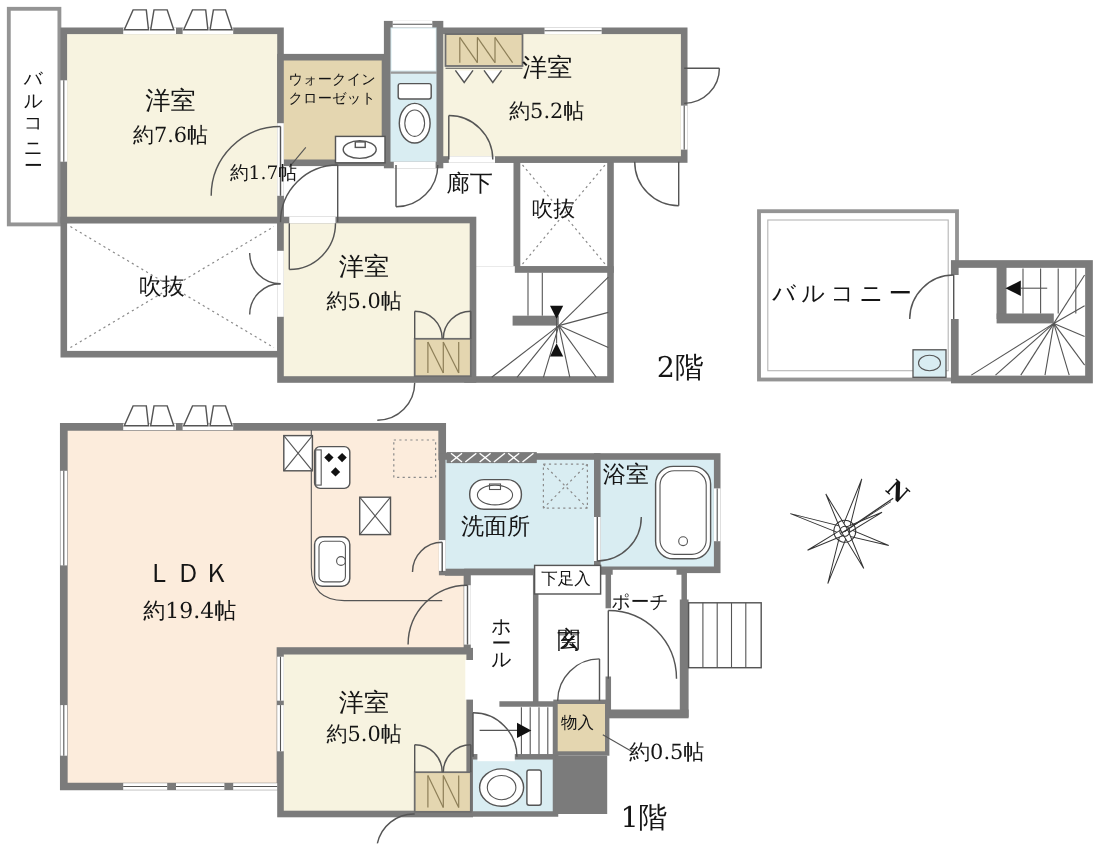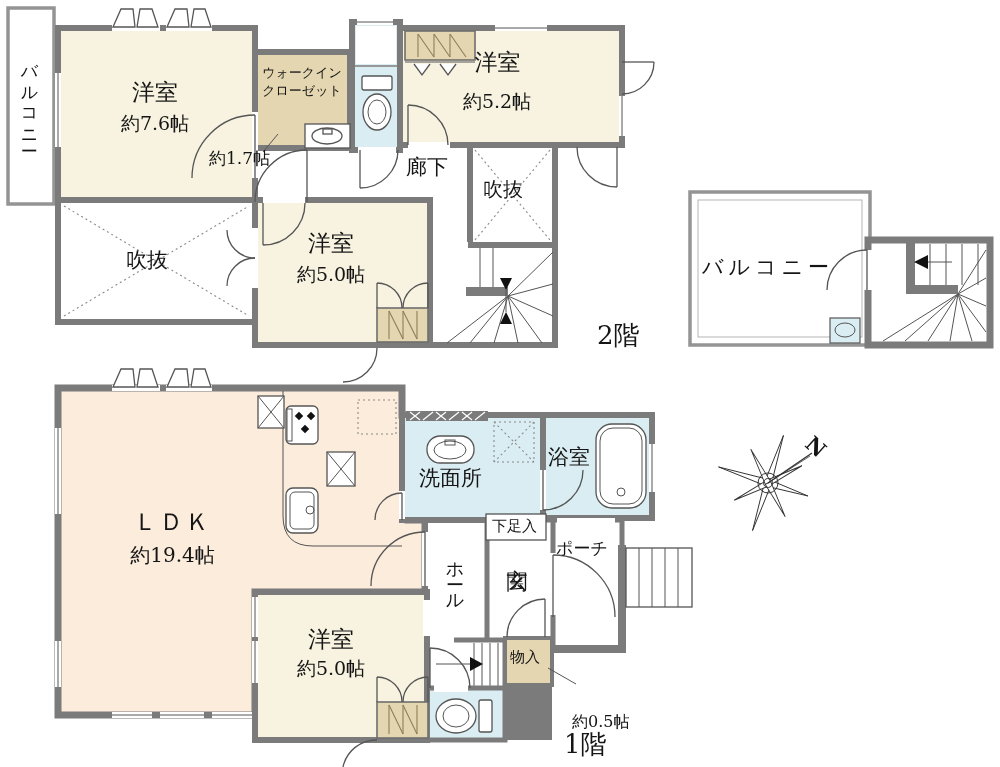--- a/index.html
+++ b/index.html
@@ -395,25 +395,25 @@
 <div class="lbl" style="left:483px;top:179px;font-size:20px;">吹抜</div>
 <div class="lbl" style="left:126px;top:249px;font-size:21px;">吹抜</div>
 <div class="lbl ctr" style="left:275px;top:231px;width:112px;font-size:23px;">洋室</div>
 <div class="lbl ctr" style="left:272px;top:265px;width:118px;font-size:19px;">約5.0帖</div>
 <div class="lbl" style="left:597px;top:322px;font-size:26px;">2階</div>
 <div class="lbl" style="left:702px;top:256px;font-size:21px;letter-spacing:5px;">バルコニー</div>
 
 <div class="lbl ctr" style="left:125px;top:511px;width:95px;font-size:24px;letter-spacing:2px;font-family:Liberation Mono, monospace;">ＬＤＫ</div>
 <div class="lbl ctr" style="left:115px;top:545px;width:115px;font-size:20px;">約19.4帖</div>
 <div class="lbl" style="left:419px;top:467px;font-size:21px;">洗面所</div>
-<div class="lbl" style="left:548px;top:446px;font-size:21px;text-align:center;">浴室</div>
+<div class="lbl" style="left:548px;top:420px;font-size:21px;text-align:center;">浴室</div>
 <div class="lbl" style="left:492px;top:519px;font-size:15px;text-align:center;">下足入</div>
 <div class="lbl vert" style="left:445px;top:550px;font-size:18px;letter-spacing:5px;">ホール</div>
 <div class="lbl vert" style="left:506px;top:552px;font-size:21px;letter-spacing:4px;">玄関</div>
 <div class="lbl" style="left:556px;top:540px;font-size:17px;">ポーチ</div>
 <div class="lbl" style="left:510px;top:650px;font-size:15px;">物入</div>
-<div class="lbl" style="left:572px;top:675px;font-size:16px;margin-top:39px;">約0.5帖</div>
+<div class="lbl" style="left:572px;top:675px;font-size:19px;">約0.5帖</div>
 <div class="lbl ctr" style="left:275px;top:627px;width:112px;font-size:23px;">洋室</div>
 <div class="lbl ctr" style="left:272px;top:659px;width:118px;font-size:19px;">約5.0帖</div>
 <div class="lbl" style="left:564px;top:699px;font-size:26px;margin-top:32px;">1階</div>
 <div class="lbl" style="left:806px;top:436px;font-size:21px;font-weight:bold;transform:rotate(42deg);">N</div>
 
 </div>
 
 </body></html>

